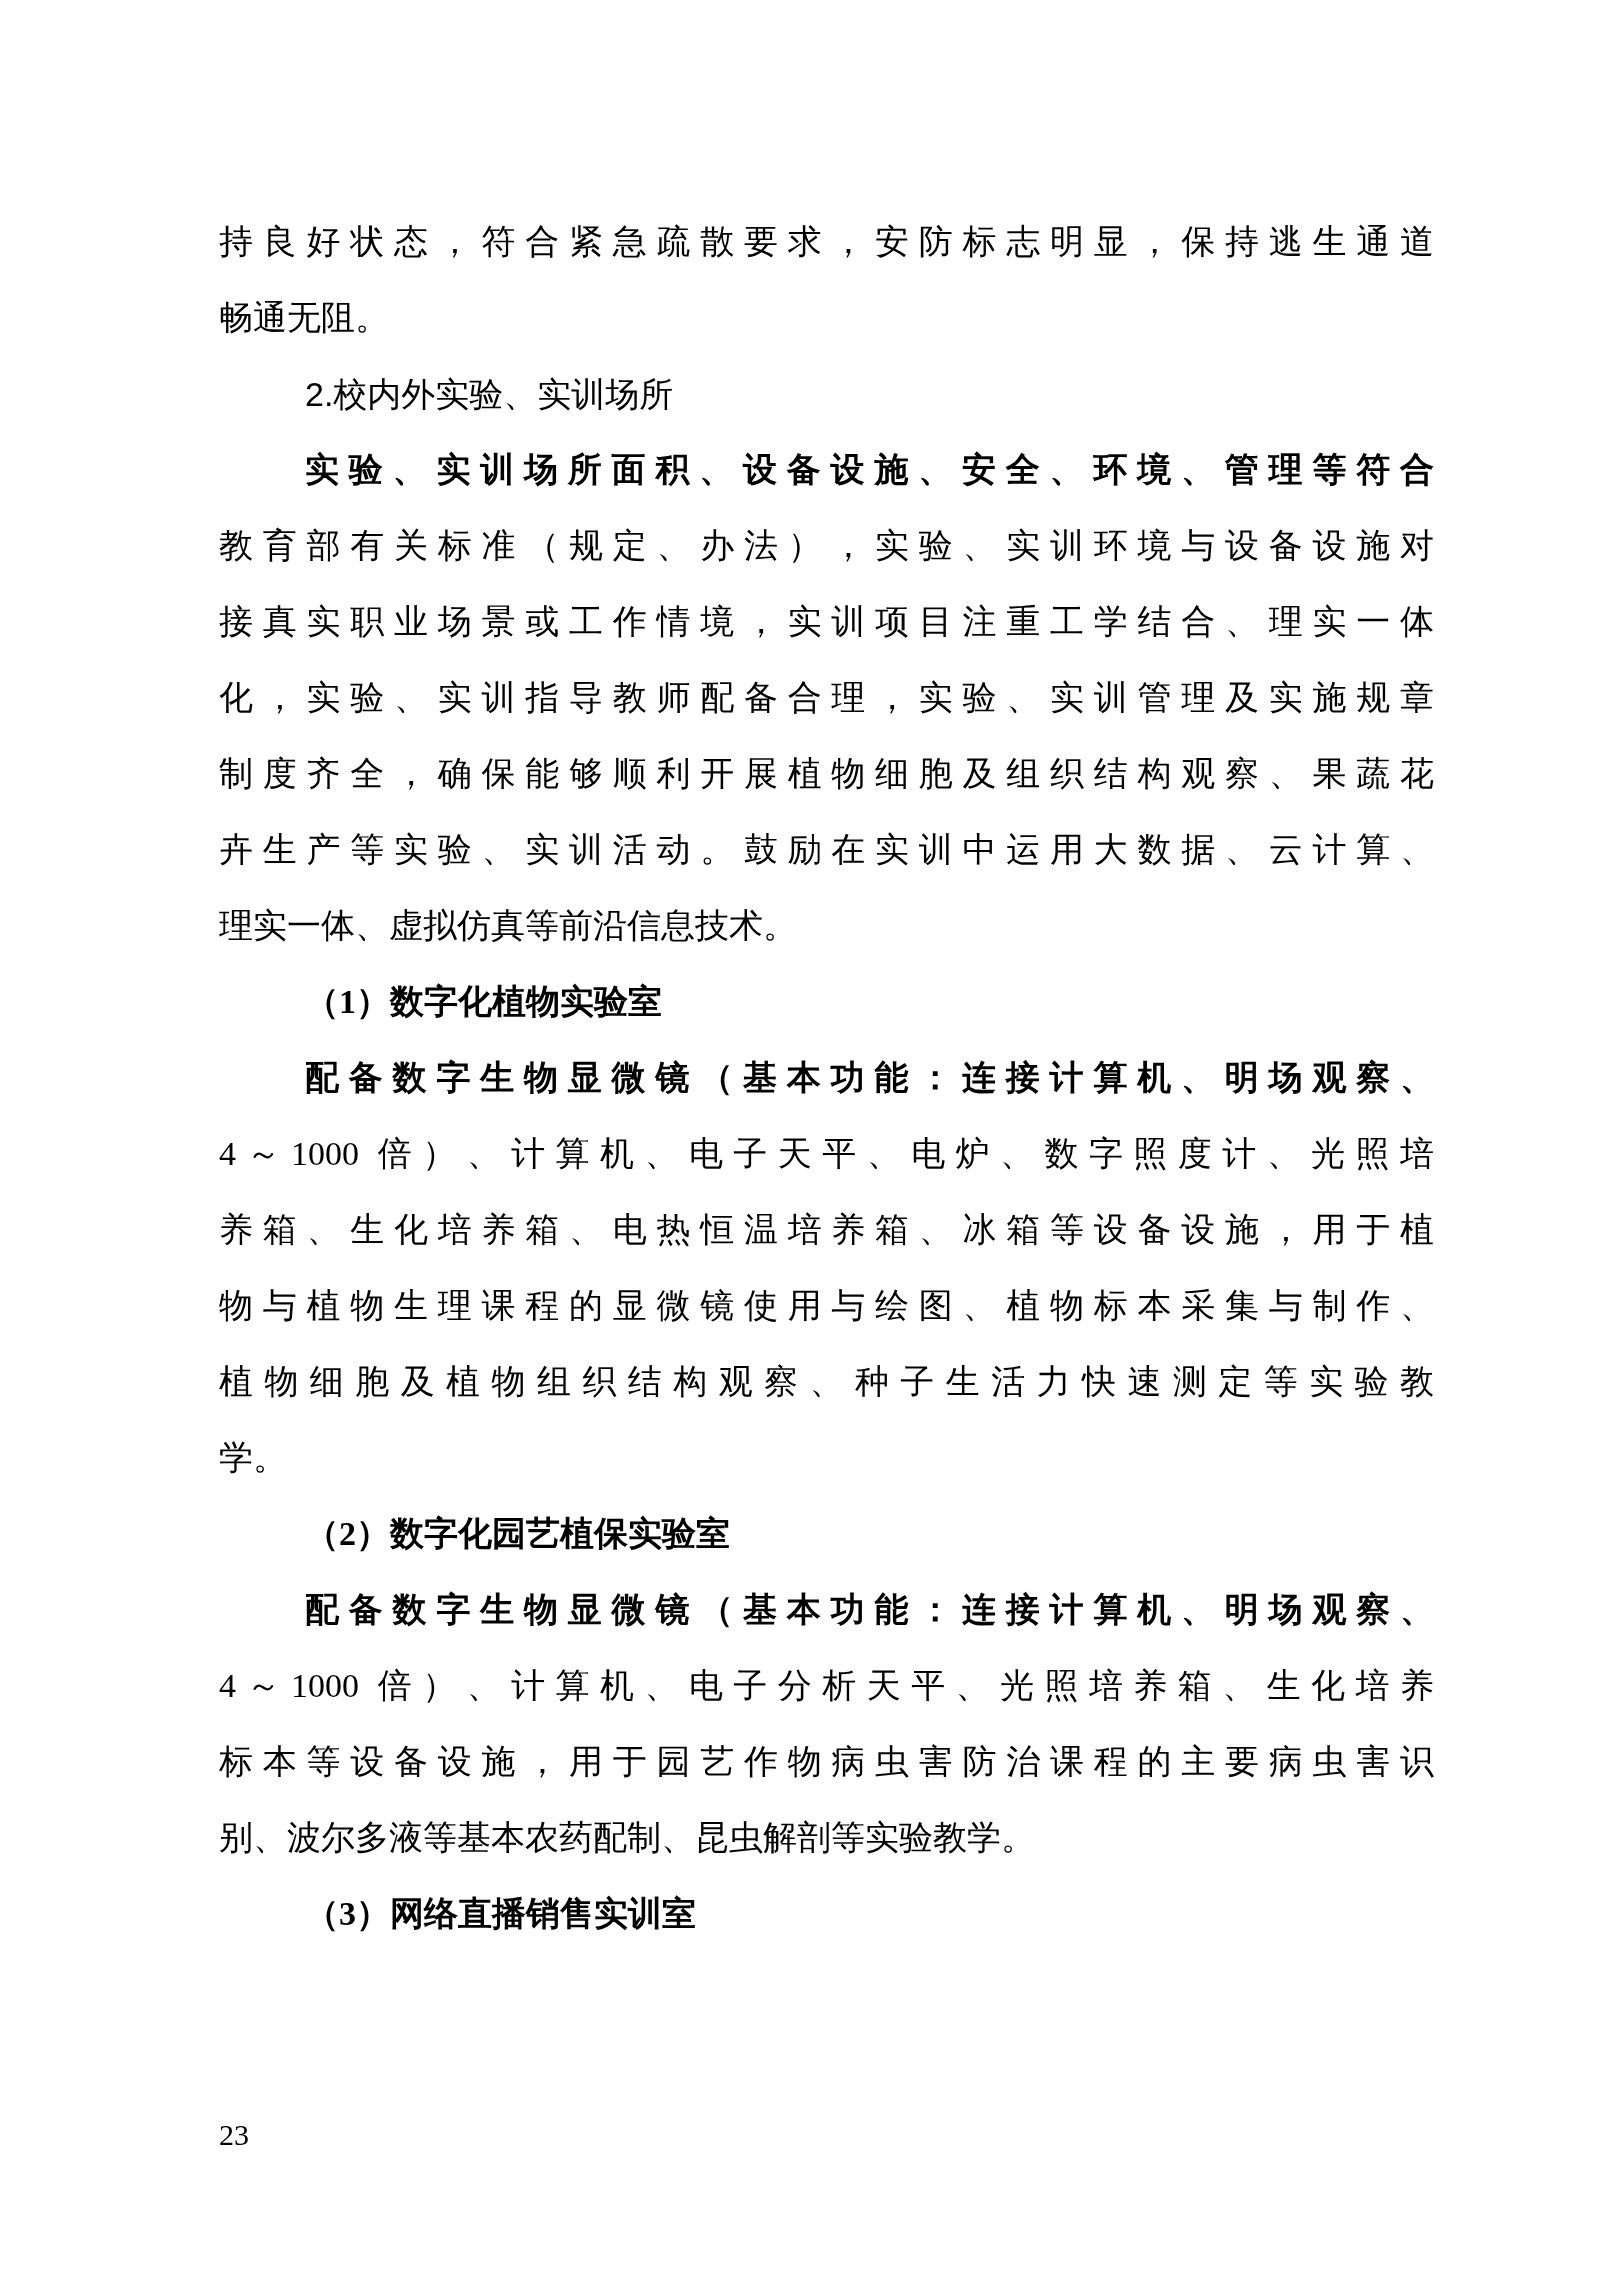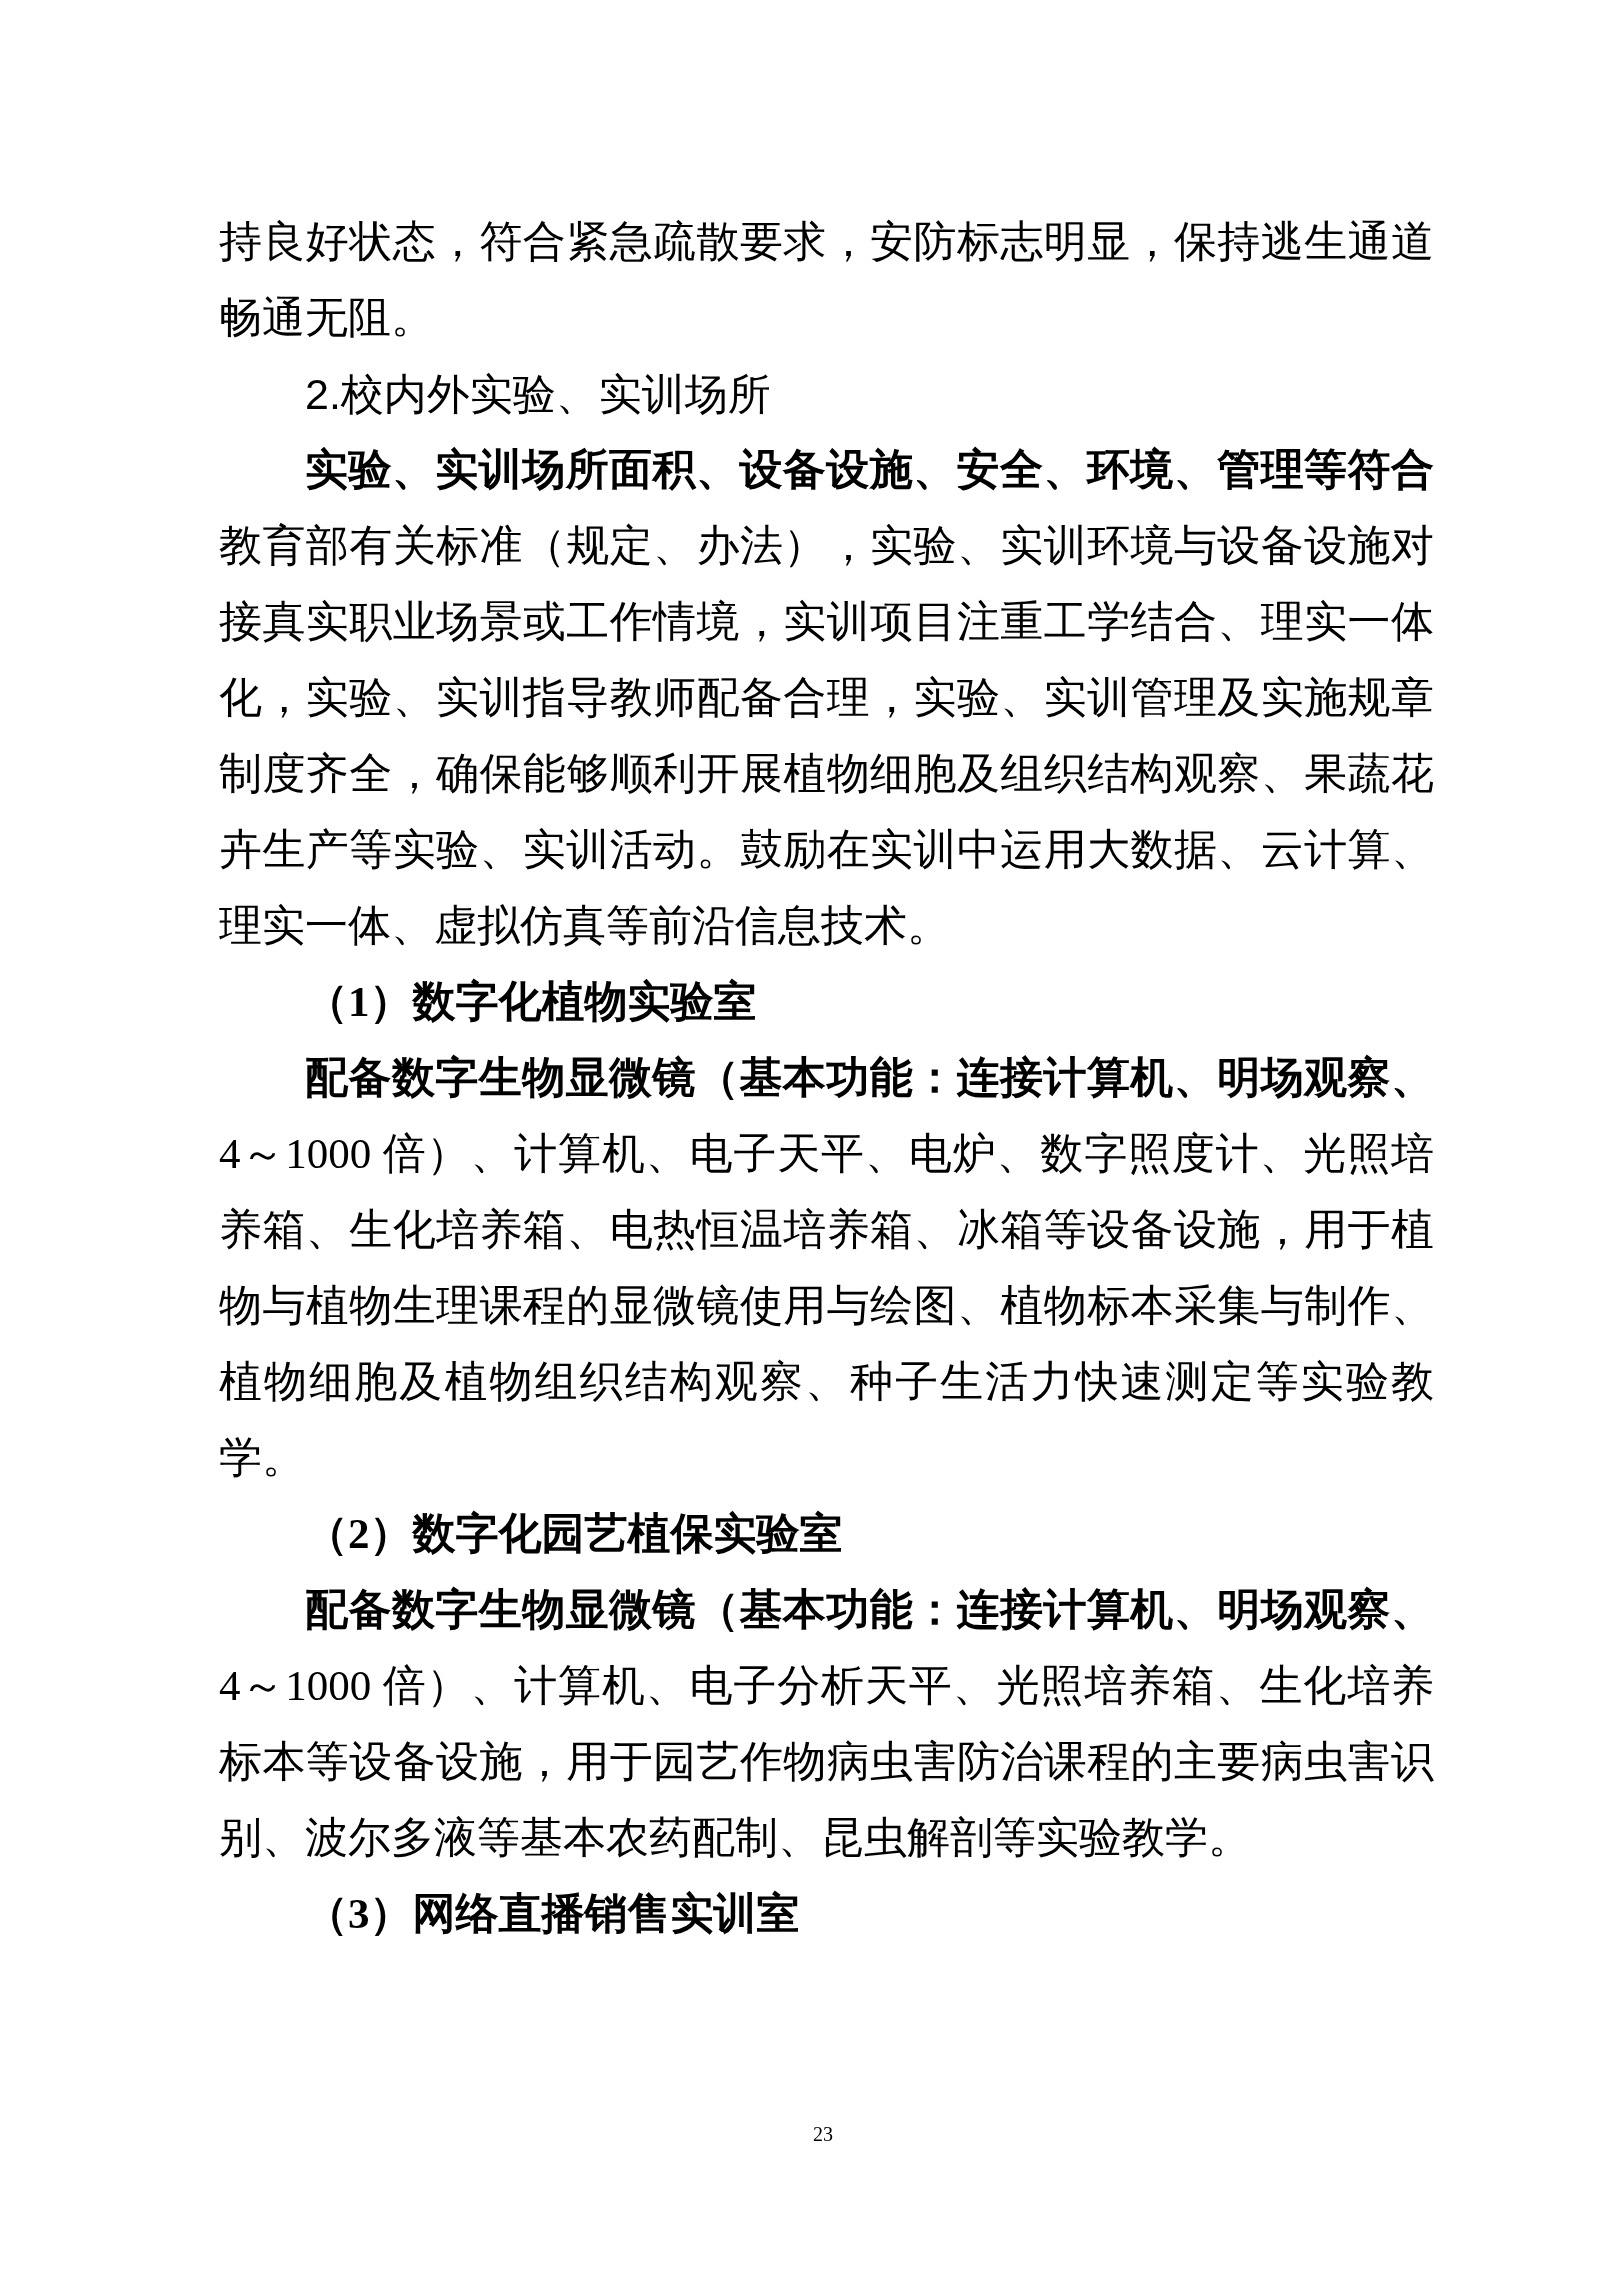--- a/index.html
+++ b/index.html
@@ -16,21 +16,21 @@
   }
   .text-block {
     position: absolute;
     left: 219px;
     top: 204px;
     width: 1215px;
   }
   .line {
     height: 76px;
     line-height: 76px;
-    font-size: 43px;
+    font-size: 34px;
     letter-spacing: 0;
     white-space: nowrap;
     overflow: visible;
     text-align: left;
   }
   .line.fill {
     white-space: normal;
     text-align: justify;
     text-align-last: justify;
   }
@@ -40,22 +40,22 @@
   }
   .line.bold {
     font-weight: normal;
     font-family: "Liberation Sans", "DejaVu Sans", sans-serif;
   }
   .page-number {
     position: absolute;
     left: 219px;
     top: 2115px;
     width: 1208px;
-    text-align: center;
-    font-size: 20px;
+    text-align: left;
+    font-size: 30px;
     line-height: 39px;
     font-family: "Liberation Serif", "DejaVu Serif", serif;
   }
 </style>
 </head>
 <body>
 
 <div class="text-block">
   <div class="line fill">持良好状态，符合紧急疏散要求，安防标志明显，保持逃生通道</div>
   <div class="line">畅通无阻。</div>

